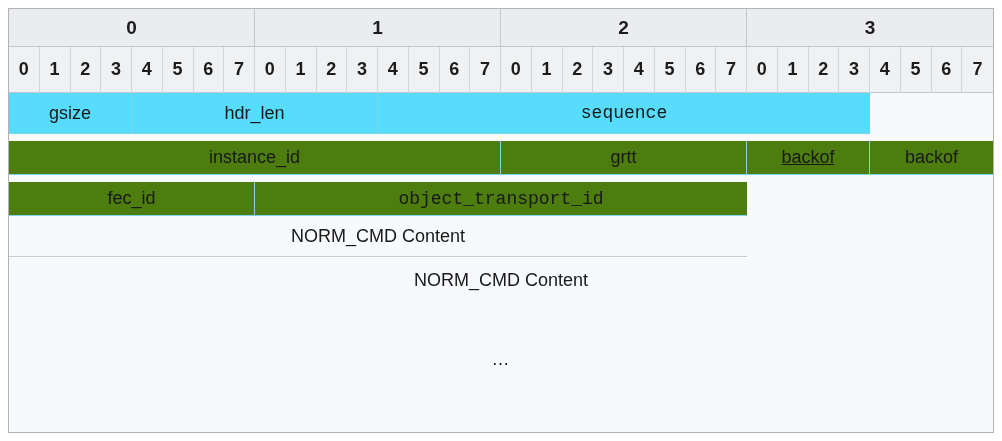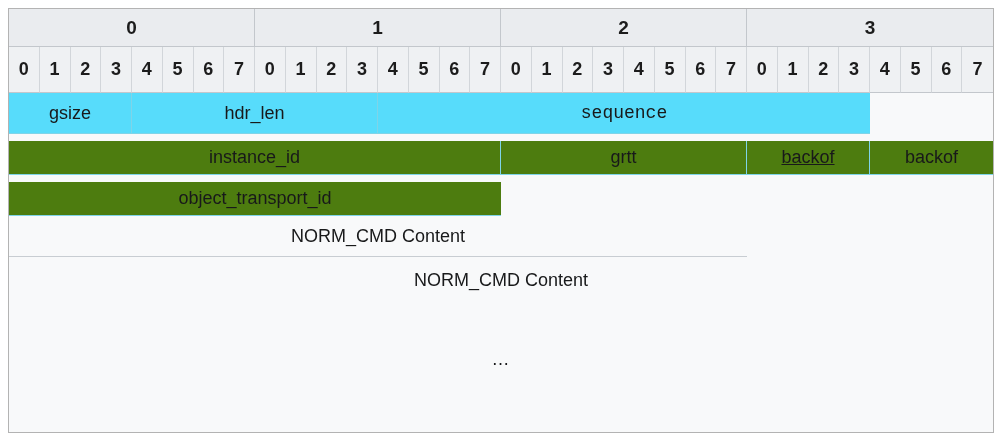--- a/index.html
+++ b/index.html
@@ -180,21 +180,22 @@
         <div class="cell" style="width: 25%;">hdr_len</div>
         <div class="cell" style="width: 50%; font-family: Liberation Mono, monospace;">sequence</div>
       </div>
       <div class="row row-field tone-light">
         <div class="cell" style="width: 50%;">instance_id</div>
         <div class="cell" style="width: 25%;">grtt</div>
         <div class="cell" style="width: 12.5%; text-decoration: underline;">backof</div>
         <div class="cell" style="width: 12.5%;">backof</div>
       </div>
       <div class="row row-field tone-light">
-        <div class="cell" style="width: 50%;">object_transport_id</div>
+        <div class="cell" style="width: 25%;">fec_id</div>
+        <div class="cell" style="width: 50%; font-family: Liberation Mono, monospace;">object_transport_id</div>
       </div>
       <div class="row row-field tone-plain">
         <div class="cell fill-plain" style="width: 75%;">NORM_CMD Content</div>
       </div>
     </div>
 
   <div class="payload-block">
     <div class="payload-line first">NORM_CMD Content</div>
     <div class="payload-line ellipsis">…</div>
   </div>

